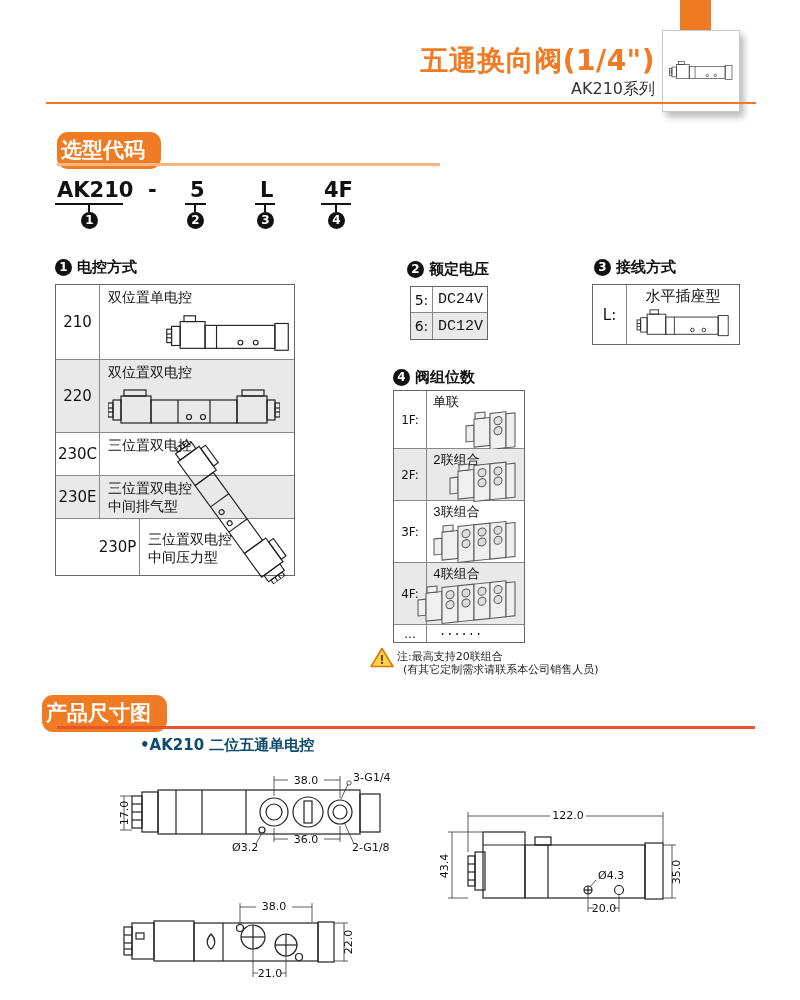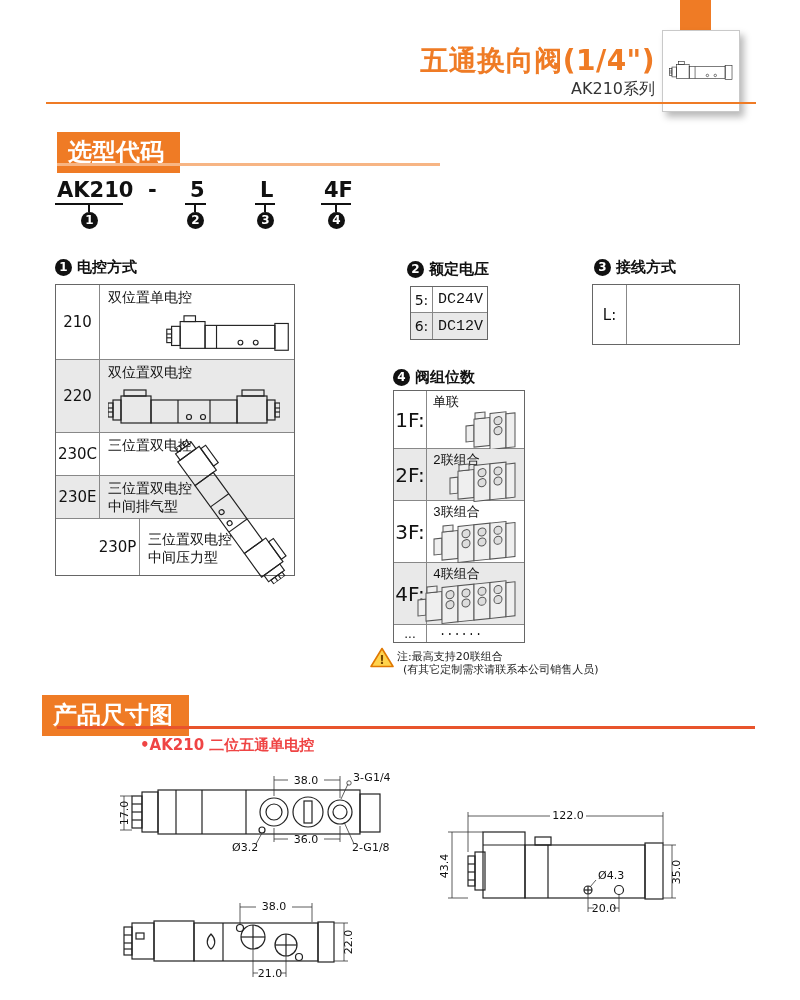--- a/index.html
+++ b/index.html
@@ -12,22 +12,22 @@
   .top-tab { left:680px; top:0; width:31px; height:30px; background:#EF7B25; }
   .product-box { left:662px; top:30px; width:78px; height:82px; background:#fff;
     border:1px solid #c9c9c9; box-shadow:4px 5px 7px rgba(0,0,0,.28);
     display:flex; align-items:center; justify-content:center; }
   .page-title { left:260px; top:42px; width:395px; text-align:right;
     font-size:28px; font-weight:bold; color:#EF7B25; letter-spacing:.5px; }
   .page-series { left:400px; top:79px; width:255px; text-align:right; font-size:16px; color:#333; }
   .header-rule { left:46px; top:102px; width:710px; height:2px; background:#EF7B25; }
 
   
-  .badge { background:#EF7B25; color:#fff; font-weight:bold; font-size:24px;
-    padding:4px 16px 5px 11px; display:inline-block; }
+  .badge { background:#EF7B25; color:#fff; font-weight:bold; font-size:21px;
+    padding:4px 16px 5px 4px; display:inline-block;border-radius:11px; }
   .badge1 { left:57px; top:132px; }
   .badge1-line { left:57px; top:163px; width:383px; height:3px; background:#F7B584; }
   .badge2 { left:42px; top:695px; }
   .badge2-line { left:57px; top:726px; width:698px; height:3px; background:#E8542C; }
 
   
   .code-seg { font-size:21px; font-weight:bold; color:#111; top:178px; }
   .code-underline { height:2px; background:#111; top:203px; }
   .code-tick { width:2px; height:8px; background:#111; top:204px; }
   .num-circle { width:17px; height:17px; border-radius:50%; background:#111; color:#fff;
@@ -62,31 +62,31 @@
   .t2 .tcell { display:flex; align-items:center; padding-left:5px; font-size:15px; font-weight:500; }
 
   
   .t3 { left:592px; top:284px; width:148px; height:61px; }
   .t3 .trow { height:100%; }
   .t3 .tcode { width:34px; }
   .t3-label { font-size:15px; text-align:center; padding-top:2px; }
 
   
   .t4 { left:393px; top:390px; width:132px; }
-  .t4 .tcode { width:33px; font-size:20px; }
+  .t4 .tcode { width:33px; font-size:12px; }
   .t4-label { font-size:13px; font-weight:500; padding:2px 0 0 6px; }
   .t4 .tcell { overflow:visible; }
   .manifold { position:absolute; right:-6px; bottom:-2px; }
 
   
   .note-tri { left:370px; top:647px; }
   .note-l1 { left:397px; top:649px; font-size:11px; color:#222; }
   .note-l2 { left:403px; top:662px; font-size:11px; color:#222; }
 
-  .dim-subtitle { left:140px; top:736px; font-size:15px; font-weight:bold; color:#ef4444; }
+  .dim-subtitle { left:140px; top:736px; font-size:15px; font-weight:bold; color:#0c4a6e; }
 
   svg { display:block; }
   svg text { font-family:"DejaVu Sans","Liberation Sans",sans-serif; font-size:11px; fill:#111; }
   .lines { stroke:#222; fill:none; stroke-width:1.2; }
   .dimln { stroke:#333; stroke-width:.8; fill:none; }
 </style>
 </head>
 <body>
 
 <div class="page">
@@ -246,20 +246,38 @@
     </div>
   </div>
 
   <div class="abs sec-head" style="left:594px;top:258px;">
     <span class="num-circle">3</span>
     <span>接线方式</span>
   </div>
   <div class="abs dtable t3">
     <div class="trow">
       <div class="tcode">L:</div>
+      <div class="tcell">
+        <div class="t3-label">水平插座型</div>
+        <svg style="margin:1px auto 0 auto;" width="96" height="33" viewBox="0 0 130 46">
+          <g class="lines">
+            <rect x="1" y="18" width="5" height="14"></rect>
+              <line x1="1" y1="23" x2="6" y2="23"></line>
+              <line x1="1" y1="27" x2="6" y2="27"></line>
+            <rect x="6" y="15" width="9" height="20"></rect>
+            <rect x="15" y="10" width="26" height="28"></rect>
+              <rect x="19" y="4" width="12" height="6"></rect>
+            <rect x="41" y="14" width="73" height="24"></rect>
+              <line x1="53" y1="14" x2="53" y2="38"></line>
+            <circle cx="78" cy="32" r="2.5"></circle>
+              <circle cx="94" cy="32" r="2.5"></circle>
+            <rect x="114" y="12" width="14" height="28"></rect>
+          </g>
+        </svg>
+      </div>
     </div>
   </div>
 
   <div class="abs sec-head" style="left:393px;top:368px;">
     <span class="num-circle">4</span>
     <span>阀组位数</span>
   </div>
   <div class="abs dtable t4">
     <div class="trow" style="height:58px;">
       <div class="tcode">1F:</div>

